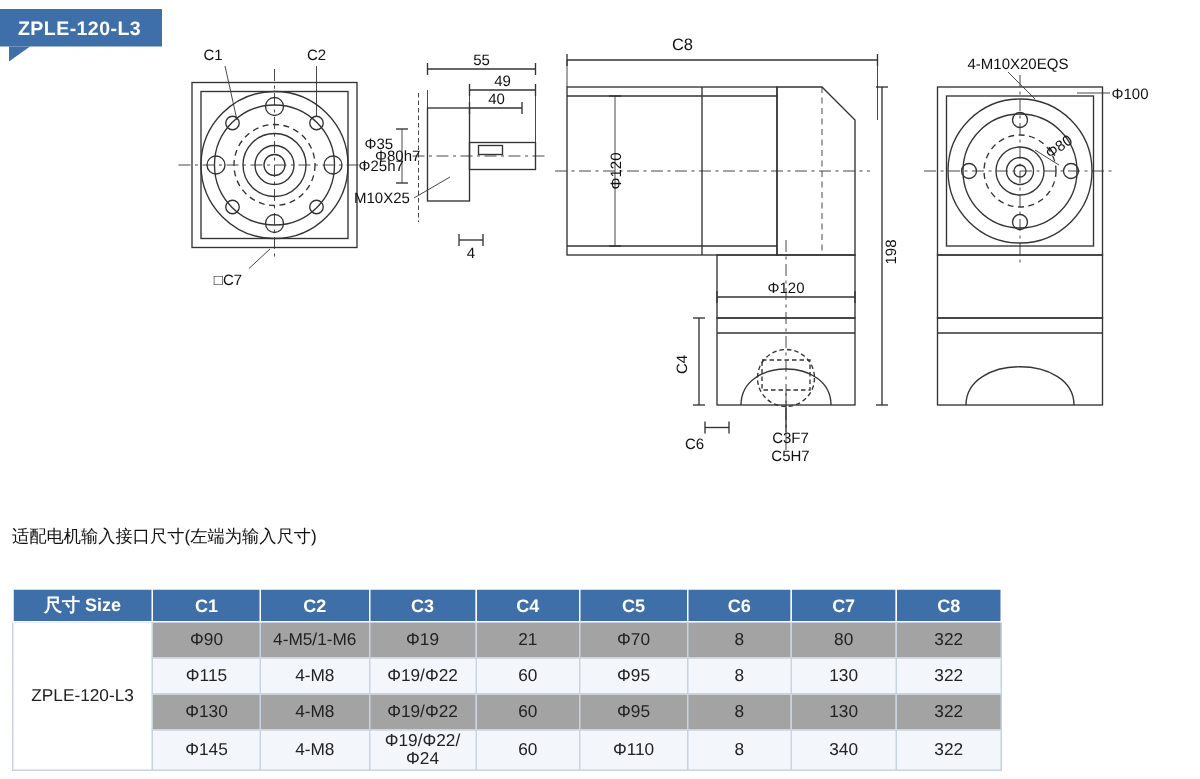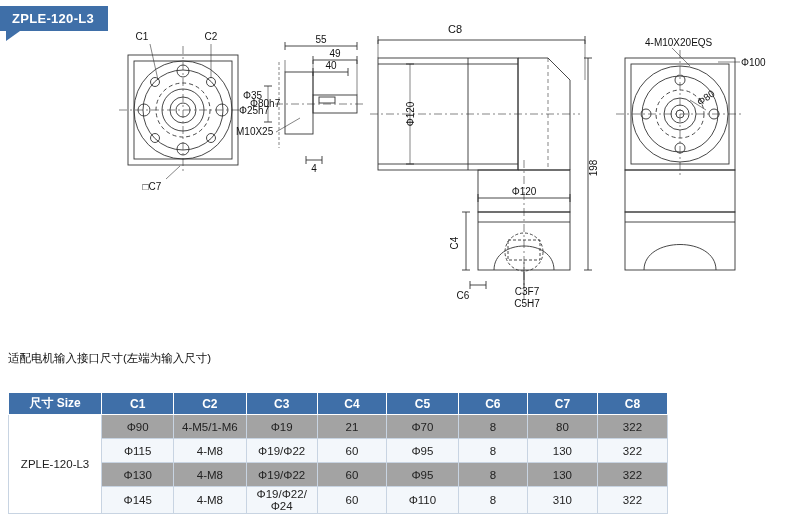--- a/index.html
+++ b/index.html
@@ -313,20 +313,20 @@
           <td>130</td>
           <td>322</td>
         </tr>
         <tr>
           <td>Φ145</td>
           <td>4-M8</td>
           <td>Φ19/Φ22/Φ24</td>
           <td>60</td>
           <td>Φ110</td>
           <td>8</td>
-          <td>310</td>
+          <td>340</td>
           <td>322</td>
         </tr>
       </tbody>
     </table>
   </div>
 
 </div>
 
 </body></html>

